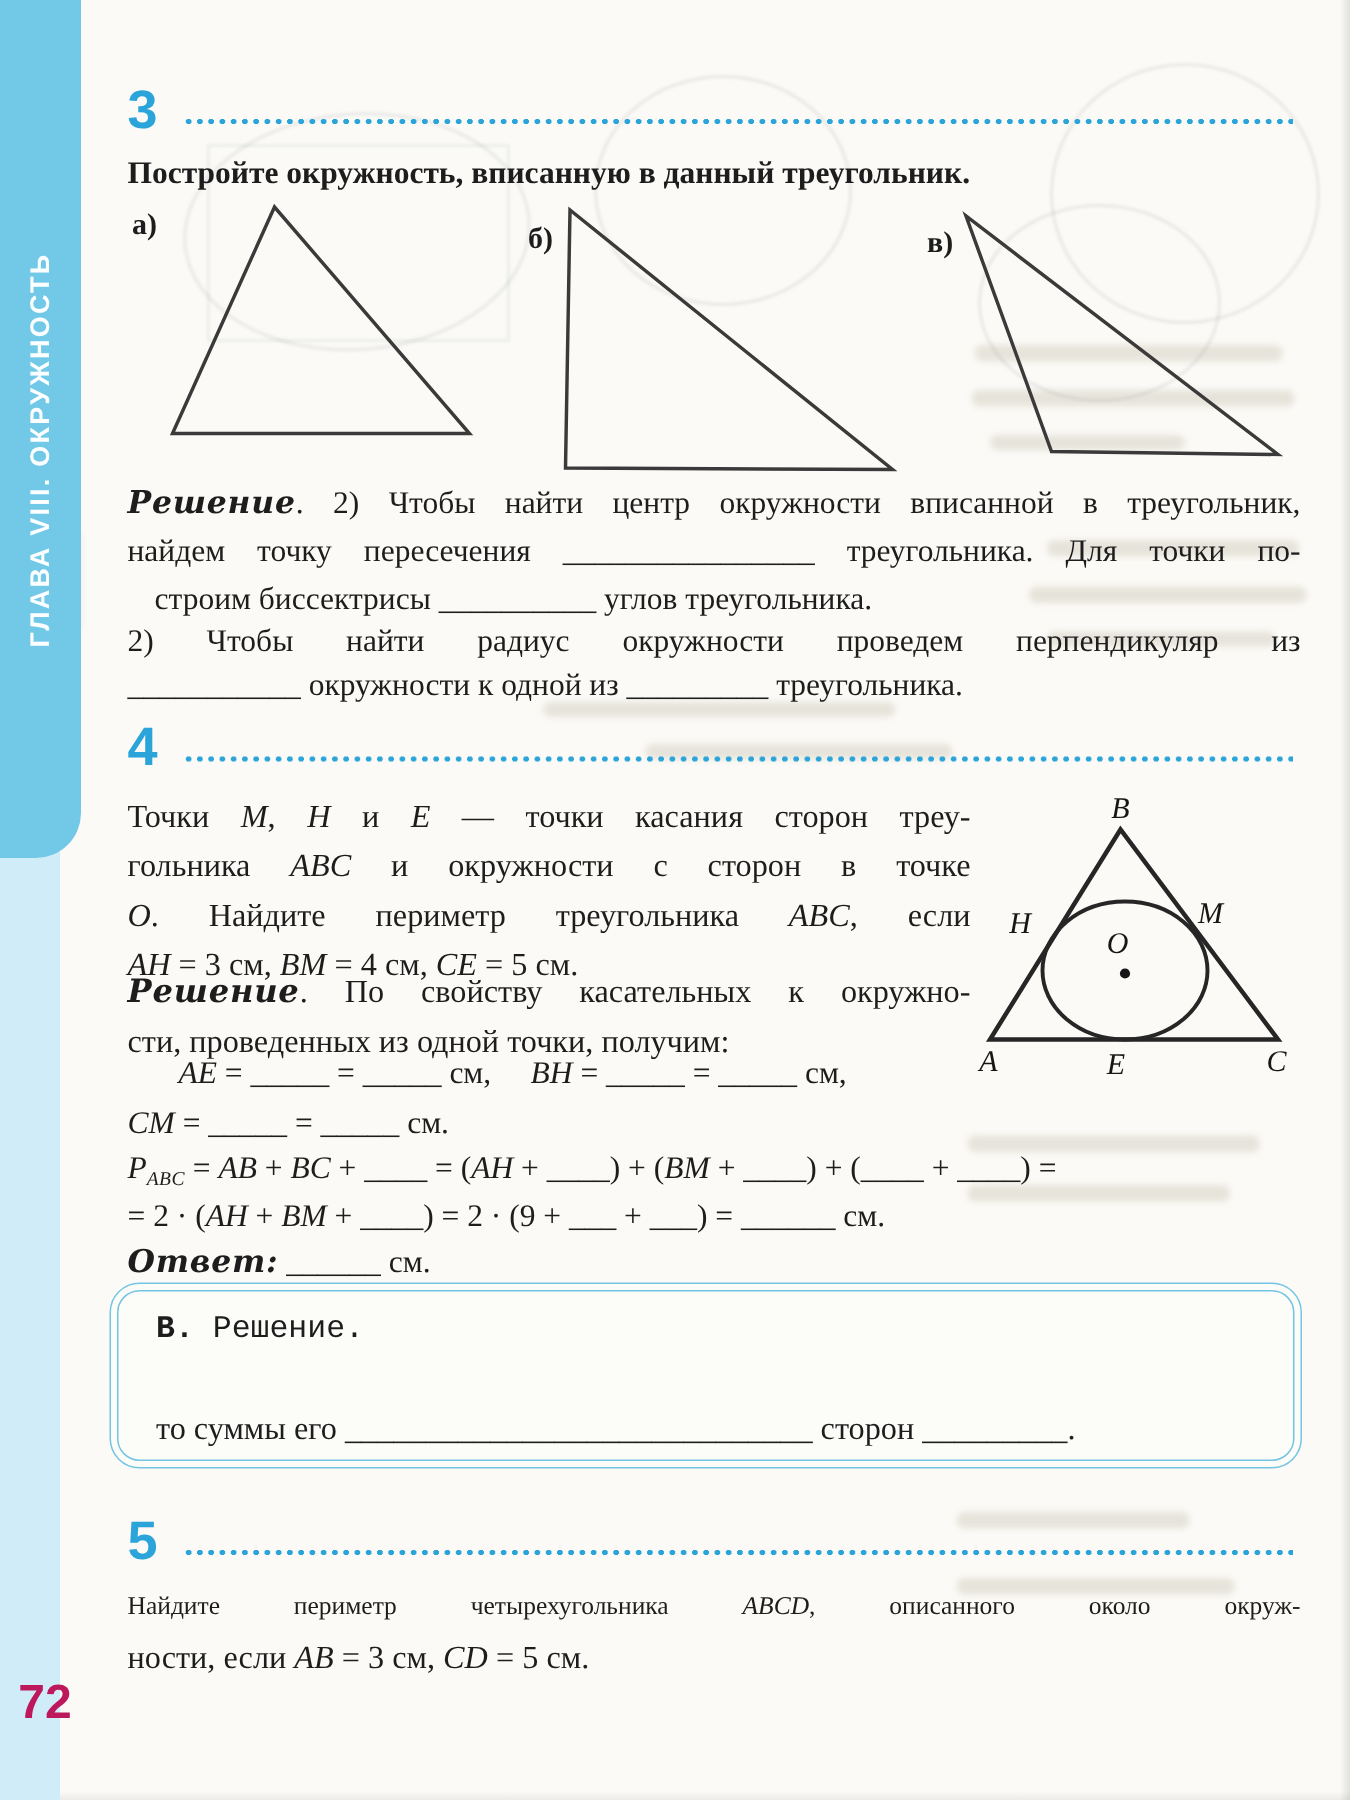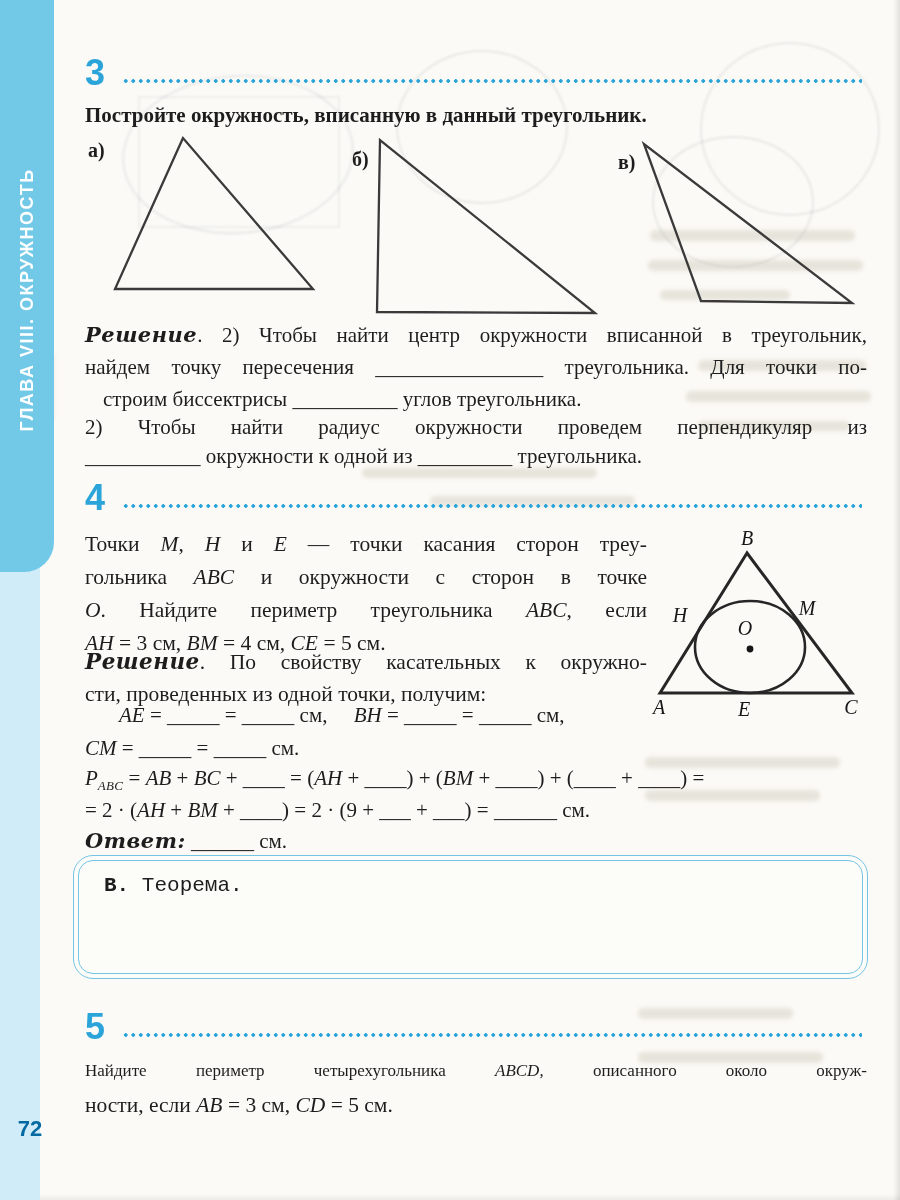--- a/index.html
+++ b/index.html
@@ -15,21 +15,21 @@
   .chapter-tab{left:0;top:0;width:54px;height:572px;background:#72c9e7;
     border-bottom-right-radius:30px;}
   .chapter-label{
     left:27px;top:300px;transform:translate(-50%,-50%) rotate(-90deg);
     white-space:nowrap;font-family:"Liberation Sans",sans-serif;
     font-weight:bold;font-size:18px;letter-spacing:1.5px;color:#fdfeff;
   }
   .page-number{
     left:10px;top:1116px;width:40px;text-align:center;
     font-family:"Liberation Sans",sans-serif;font-weight:bold;
-    font-size:22px;color:#0369a1;
+    font-size:32px;color:#be185d;
   }
   
   .sec-num{
     font-family:"Liberation Sans",sans-serif;font-weight:bold;
     font-size:36px;line-height:34px;color:#2ba4da;
   }
   .dots{
     width:740px;height:6px;
     background-image:radial-gradient(circle,#2ba4da 1.7px,rgba(0,0,0,0) 2px);
     background-size:7.5px 6px;background-repeat:repeat-x;background-position:0 50%;
@@ -156,19 +156,20 @@
 </svg>
 
 <div class="abs tline wide" style="left:85px;top:700px;margin-left:34px;"><span class="seg-i">AE</span><span> = _____ = _____ см,  </span><span class="seg-i">BH</span><span> = _____ = _____ см,</span></div>
 <div class="abs tline wide" style="left:85px;top:733px;"><span class="seg-i">CM</span><span> = _____ = _____ см.</span></div>
 <div class="abs tline wide" style="left:85px;top:763px;"><span class="seg-i">P</span><span class="seg-sub">ABC</span><span> = </span><span class="seg-i">AB</span><span> + </span><span class="seg-i">BC</span><span> + ____ = (</span><span class="seg-i">AH</span><span> + ____) + (</span><span class="seg-i">BM</span><span> + ____) + (____ + ____) =</span></div>
 <div class="abs tline wide" style="left:85px;top:795px;"><span>= 2 · (</span><span class="seg-i">AH</span><span> + </span><span class="seg-i">BM</span><span> + ____) = 2 · (9 + ___ + ___) = ______ см.</span></div>
 <div class="abs tline wide" style="left:85px;top:826px;"><span class="seg-scr">Ответ:</span><span> ______ см.</span></div>
 
 <div class="abs theo-outer">
   <div class="theo-inner"></div>
-  <div class="theo-title"><span class="seg-monob">В.</span><span class="seg-mono"> Теорема.</span></div>
+  <div class="theo-title"><span class="seg-monob">В.</span><span class="seg-mono"> Решение.</span></div>
+  <div class="theo-l2"><span>то суммы его _____________________________ сторон _________.</span></div>
 </div>
 
 <div class="abs sec-num" style="left:85px;top:1010px;">5</div>
 <div class="abs dots" style="left:122px;top:1032px;"></div>
 <div class="abs tline wide just" style="left:85px;top:1056px;font-size:17px;"><span>Найдите периметр четырехугольника </span><span class="seg-i">ABCD</span><span>, описанного около окруж-</span></div>
 <div class="abs tline wide" style="left:85px;top:1090px;font-size:21.5px;"><span>ности, если </span><span class="seg-i">AB</span><span> = 3 см, </span><span class="seg-i">CD</span><span> = 5 см.</span></div>
 
 </body></html>

